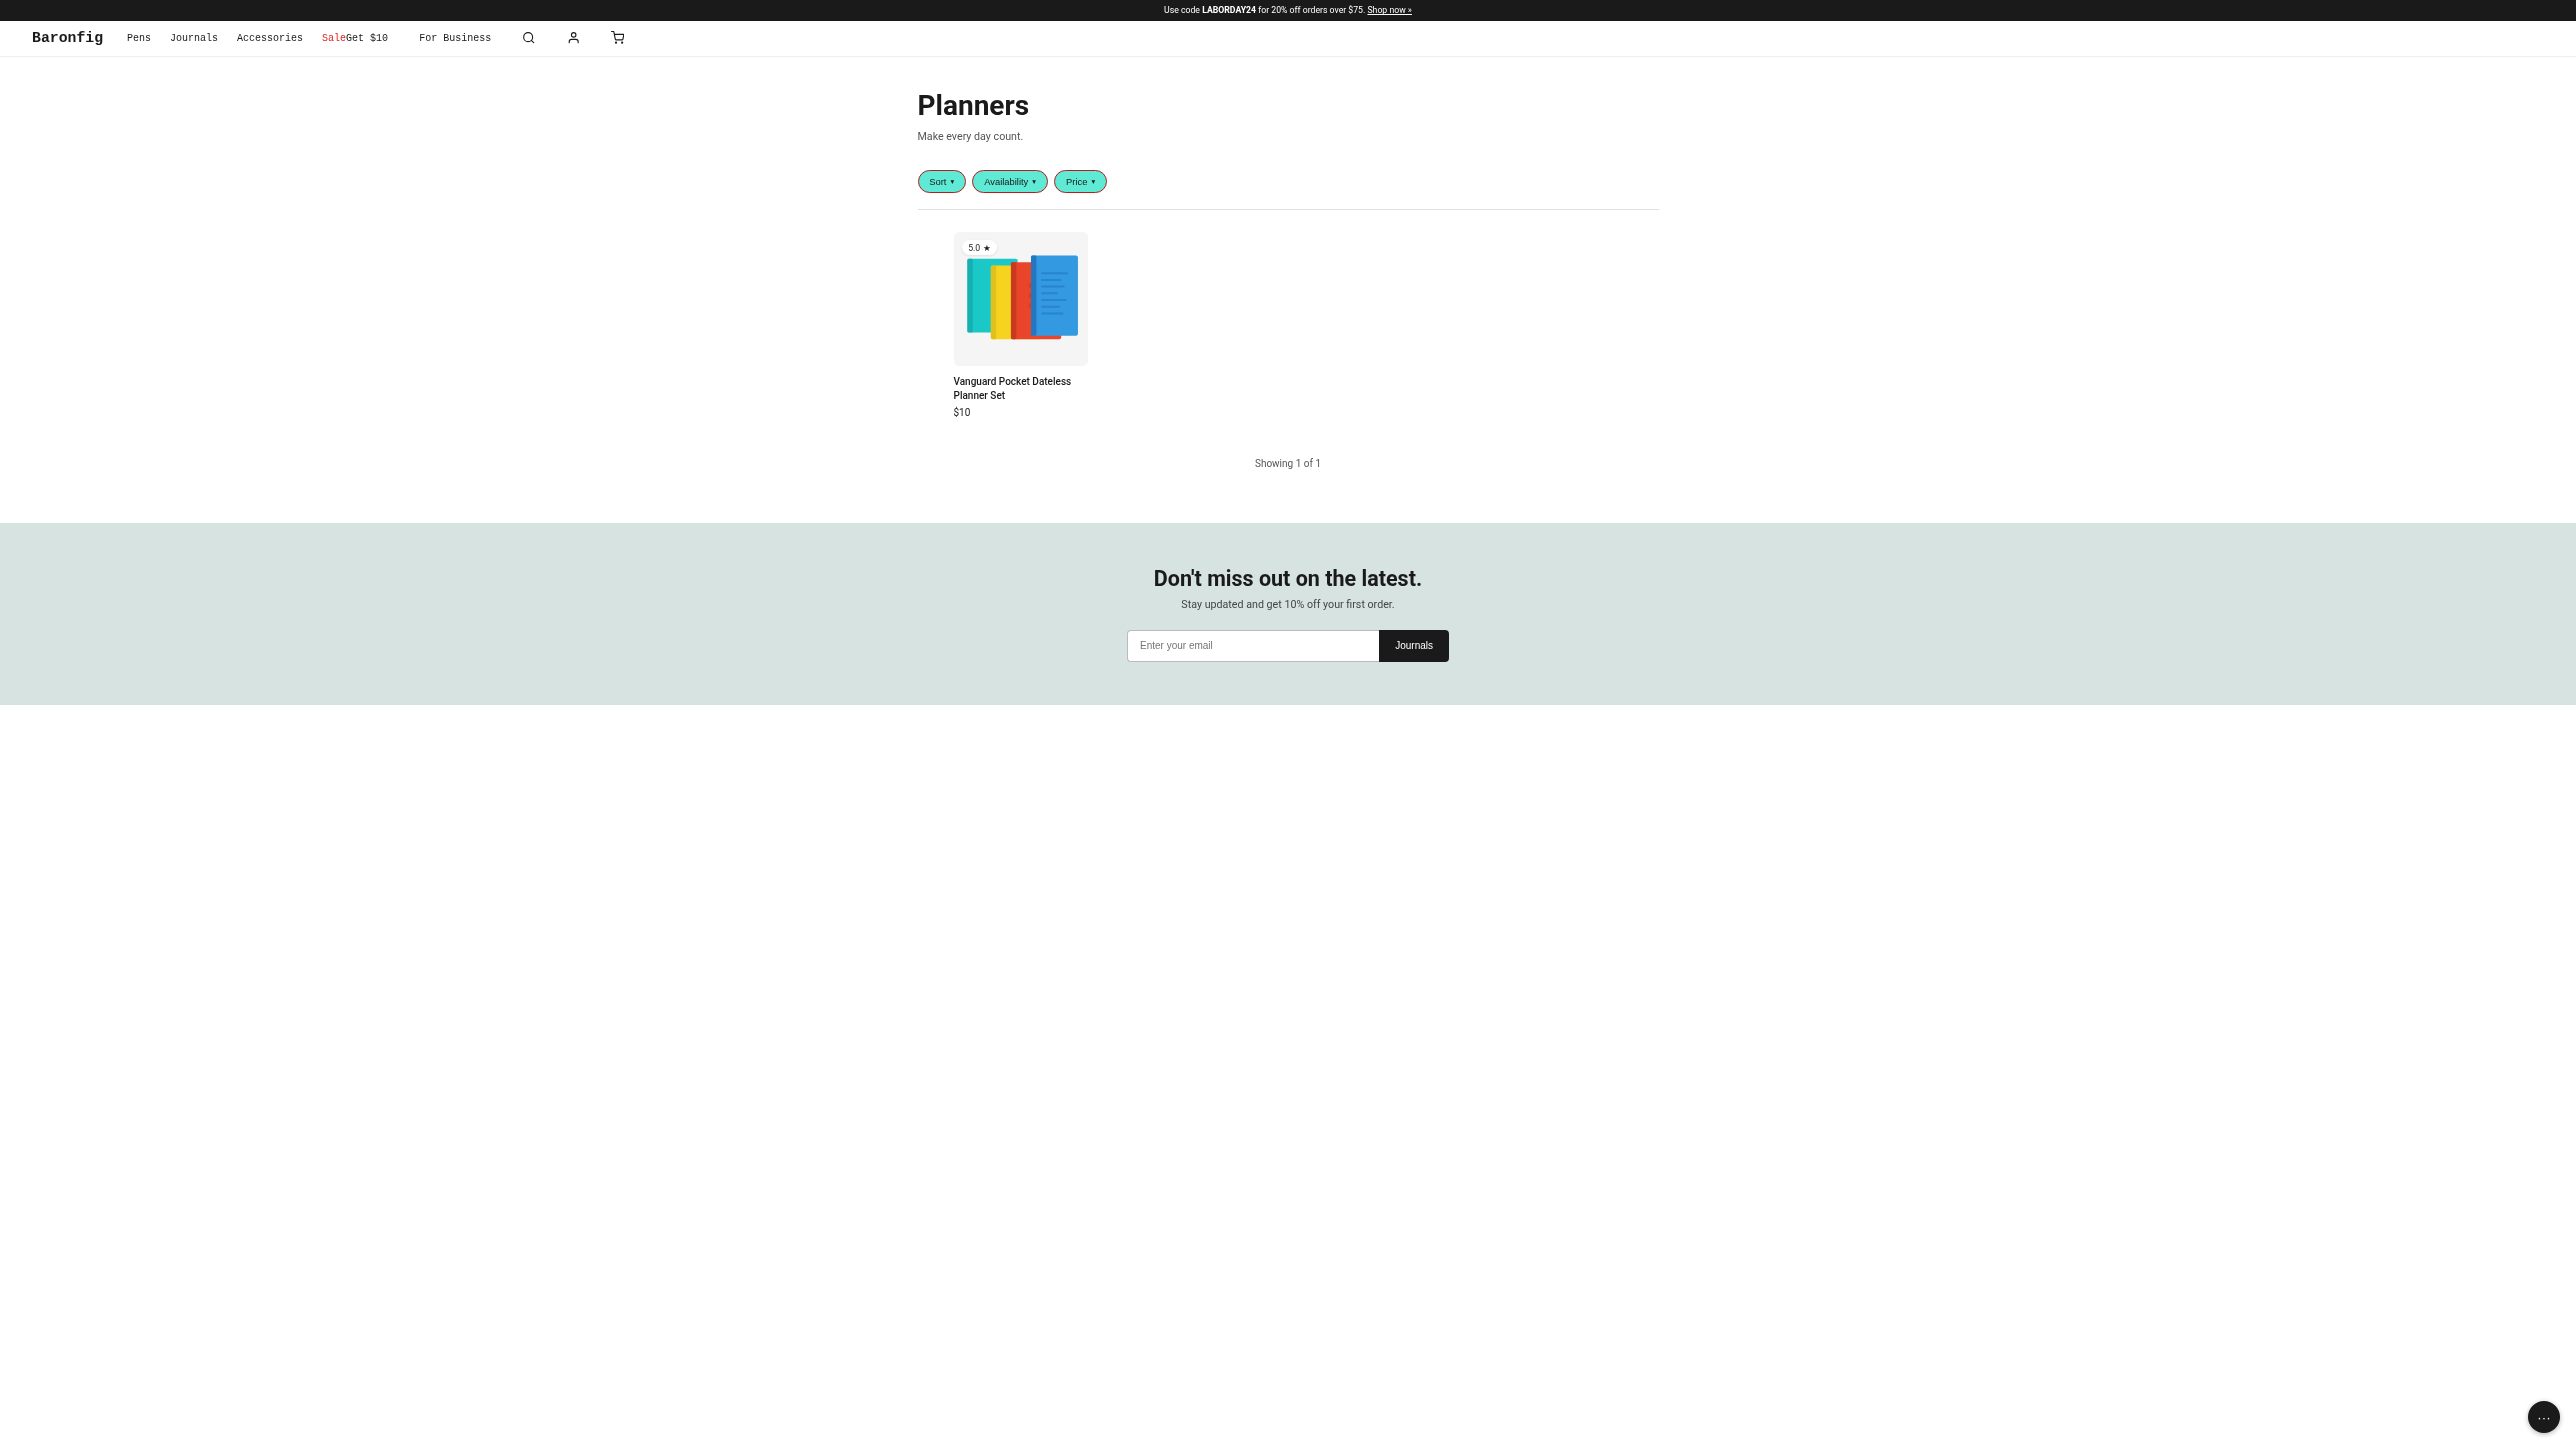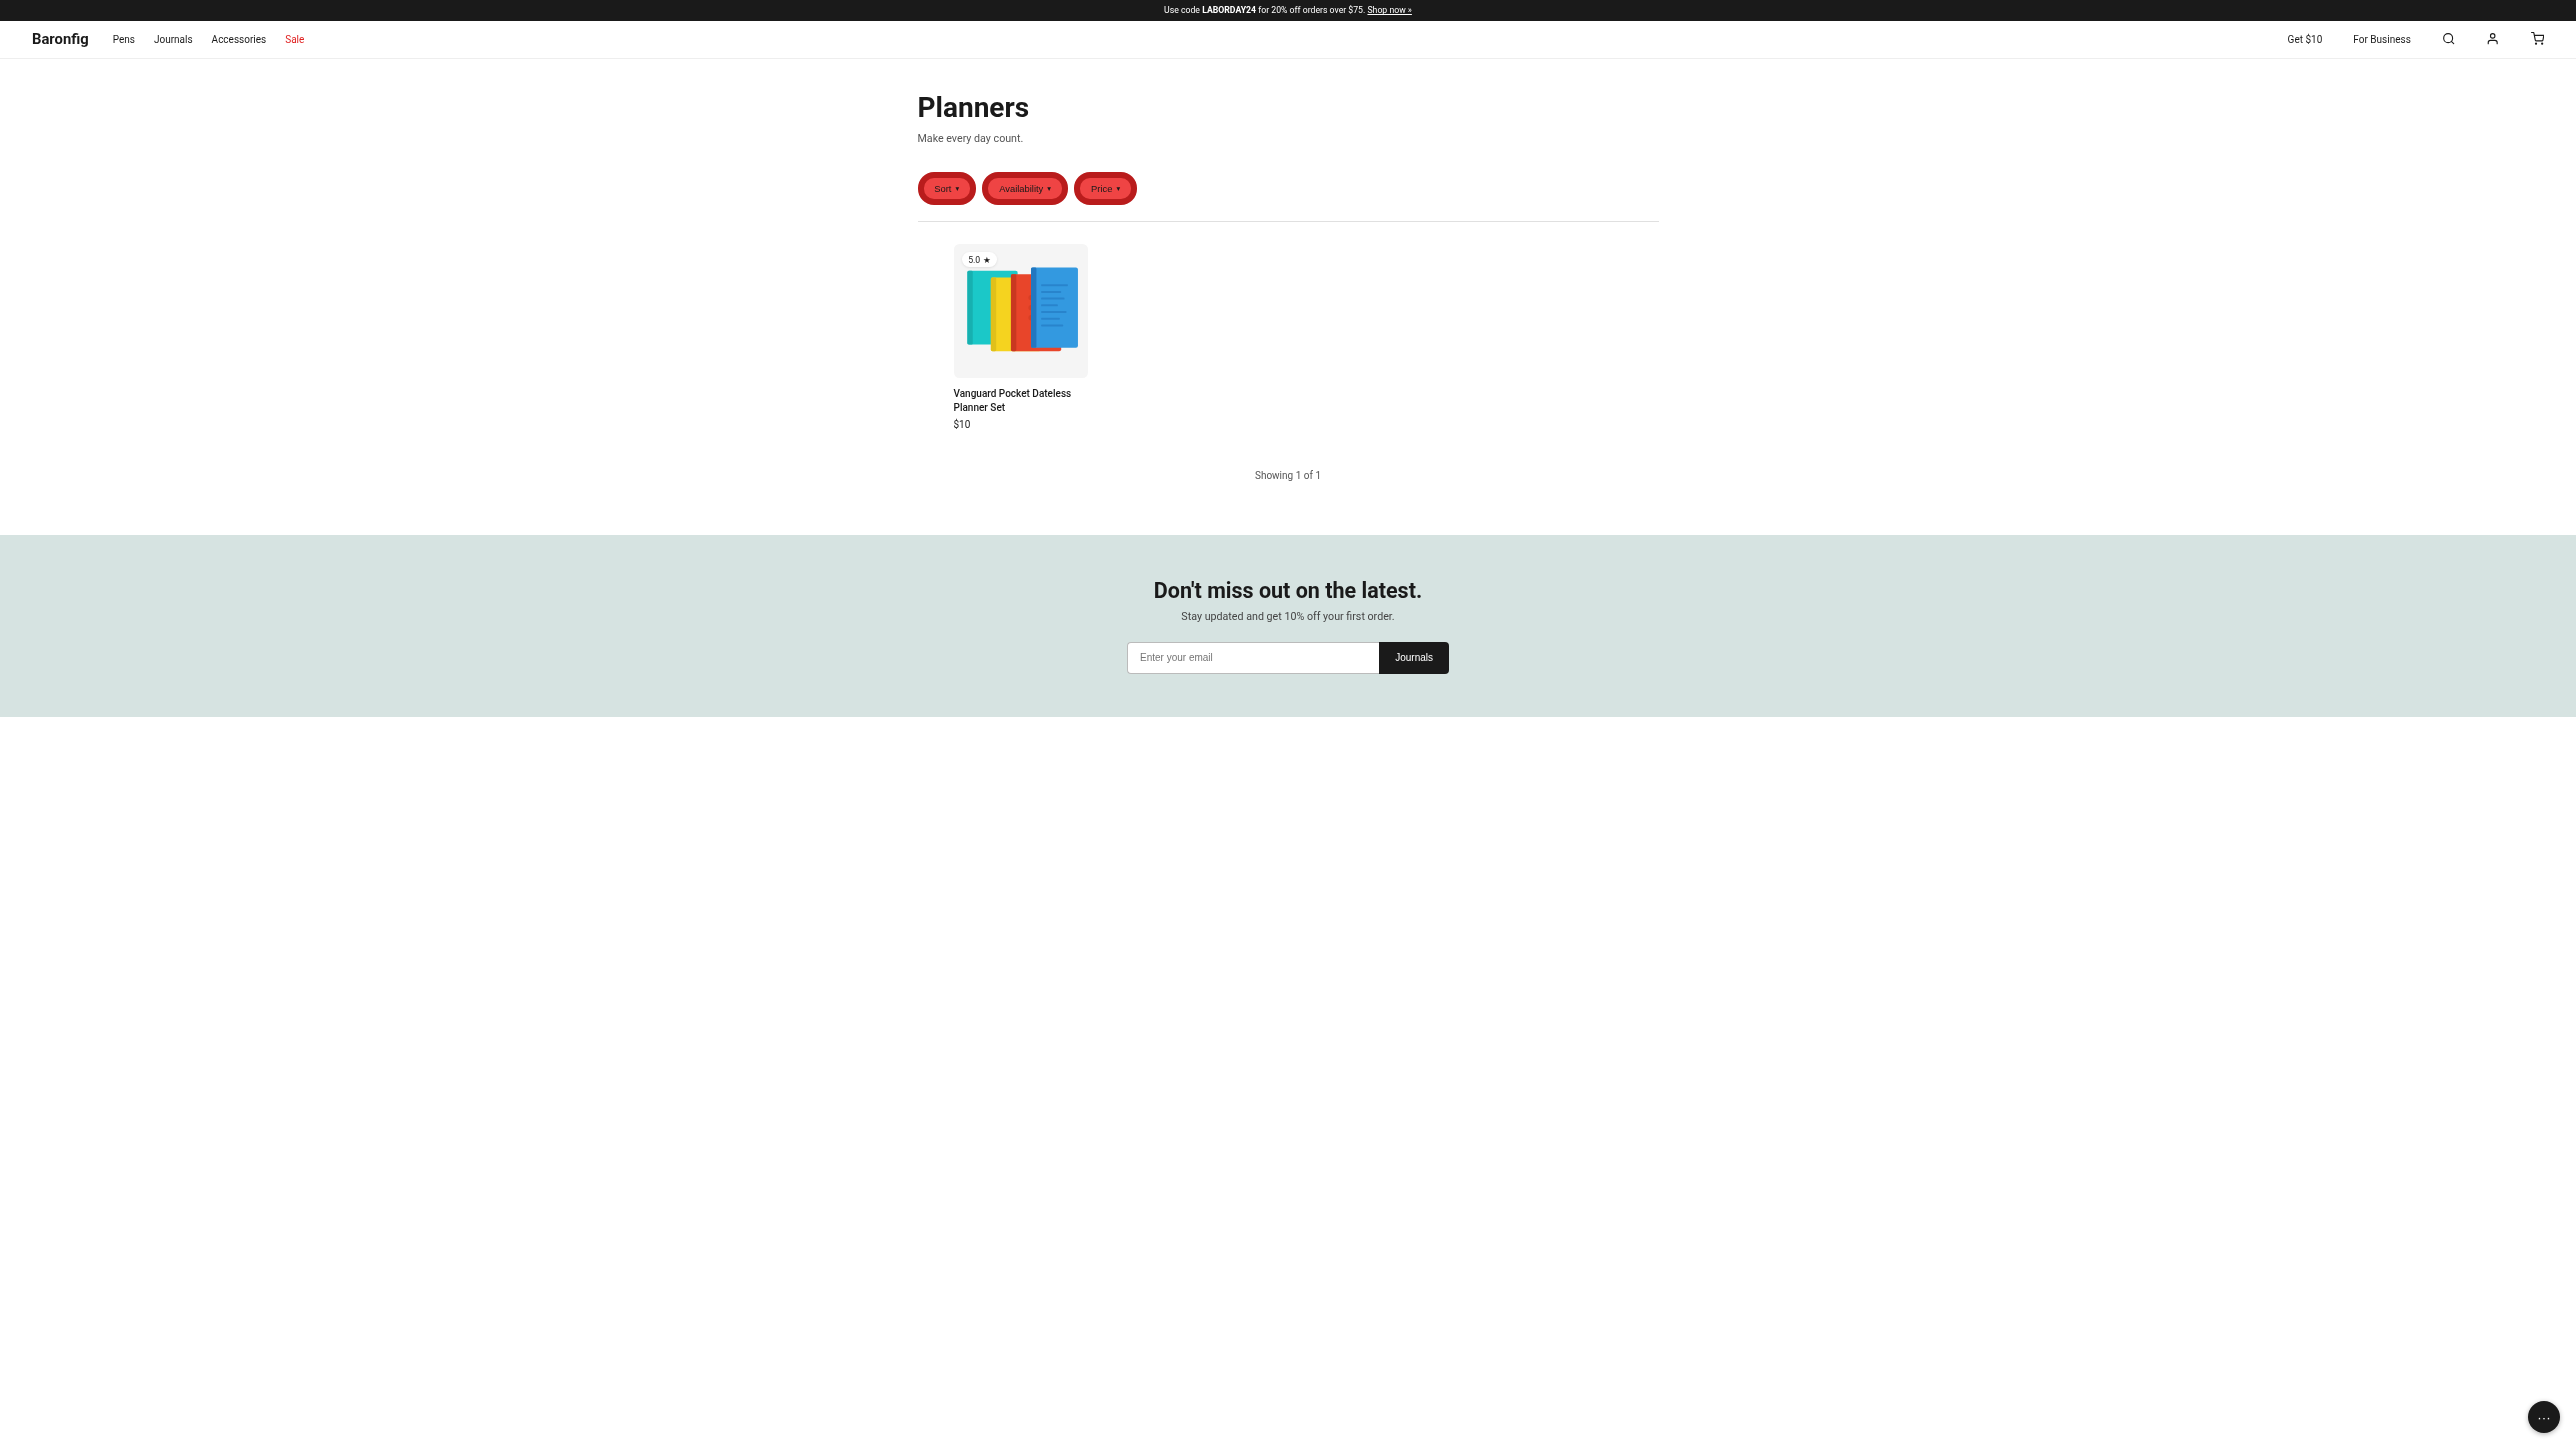--- a/index.html
+++ b/index.html
@@ -12,43 +12,43 @@
       text-align: center;
       padding: 5.4px 10.7px;
       font-size: 8.7px;
     }
     .announcement-bar a { color: #fff; text-decoration: underline; }
 
     
     .nav {
       display: flex;
       align-items: center;
-      justify-content: space-between;
       padding: 9.4px 32px;
       border-bottom: 0.7px solid #eee;
+      font-family: Liberation Mono, monospace;
     }
     .nav-left { display: flex; align-items: center; gap: 24px; }
     .nav-logo { font-weight: 700; font-size: 14.8px; color: #1a1a1a; text-decoration: none; }
     .nav-links { display: flex; align-items: center; gap: 19px; }
     .nav-links a { font-size: 10px; color: #1a1a1a; text-decoration: none; }
     .nav-links a.sale { color: #e02020; }
     .nav-right { display: flex; align-items: center; gap: 31px; }
     .nav-right a { font-size: 10px; color: #1a1a1a; text-decoration: none; }
     .nav-icon-btn { background: none; border: none; cursor: pointer; display: flex; align-items: center; justify-content: center; }
 
     
     .page-content { max-width: 805px; margin: 0 auto; padding: 32px 32px 54px; }
     .page-title { font-size: 28px; font-weight: 700; margin-bottom: 8px; }
     .page-subtitle { font-size: 10.7px; color: #555; margin-bottom: 27px; }
 
     
     .filters { display: flex; gap: 6.7px; margin-bottom: 16px; }
     .filter-btn {
       display: flex; align-items: center; gap: 4px;
-      border: 6px solid #b91c1c; background: #ef4444; border-radius: 16px;
+      border: 1px solid #b91c1c; background: #5eead4; border-radius: 16px;
       padding: 5.4px 10.7px; font-size: 9.4px; cursor: pointer; color: #1a1a1a;
     }
     .chevron { font-size: 7.4px; }
     .filter-divider { border: none; border-top: 0.7px solid #e0e0e0; margin-bottom: 21.5px; }
 
     
     .product-grid { display: grid; grid-template-columns: repeat(4, 1fr); gap: 21.5px; margin-bottom: 40px; }
 
     .product-card { cursor: pointer; margin-left: 36px; }
     .product-image-wrap {

